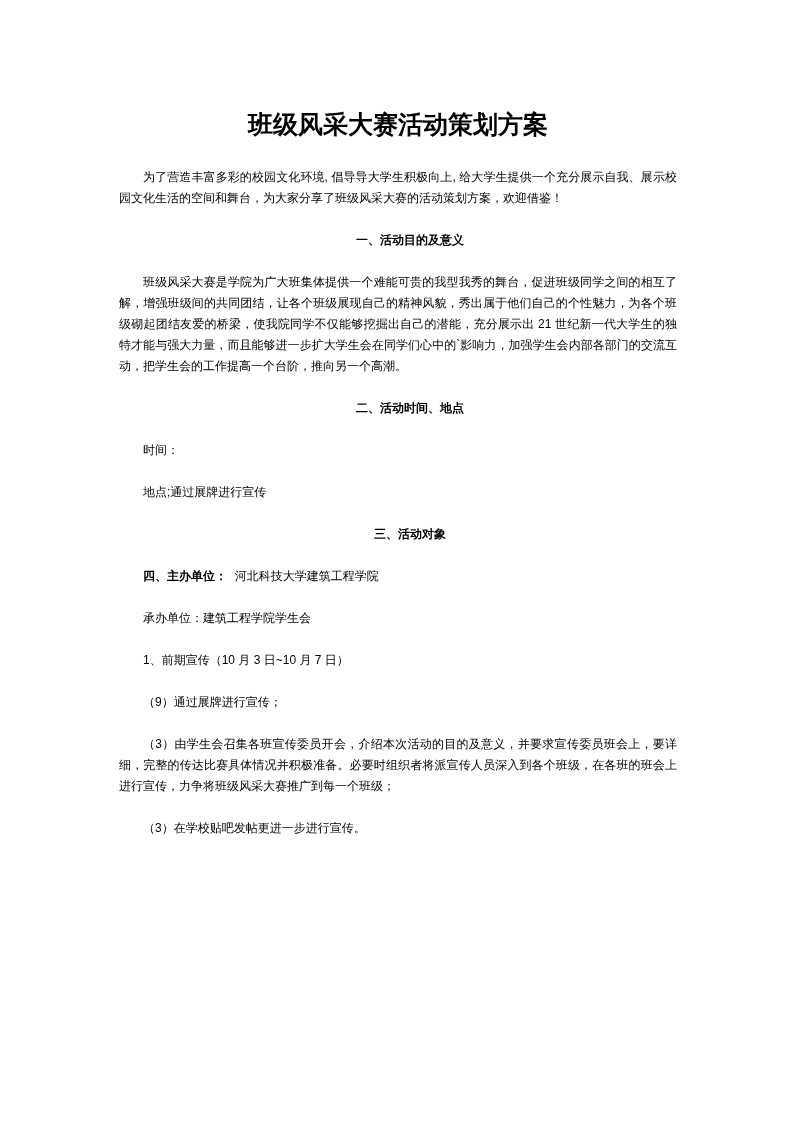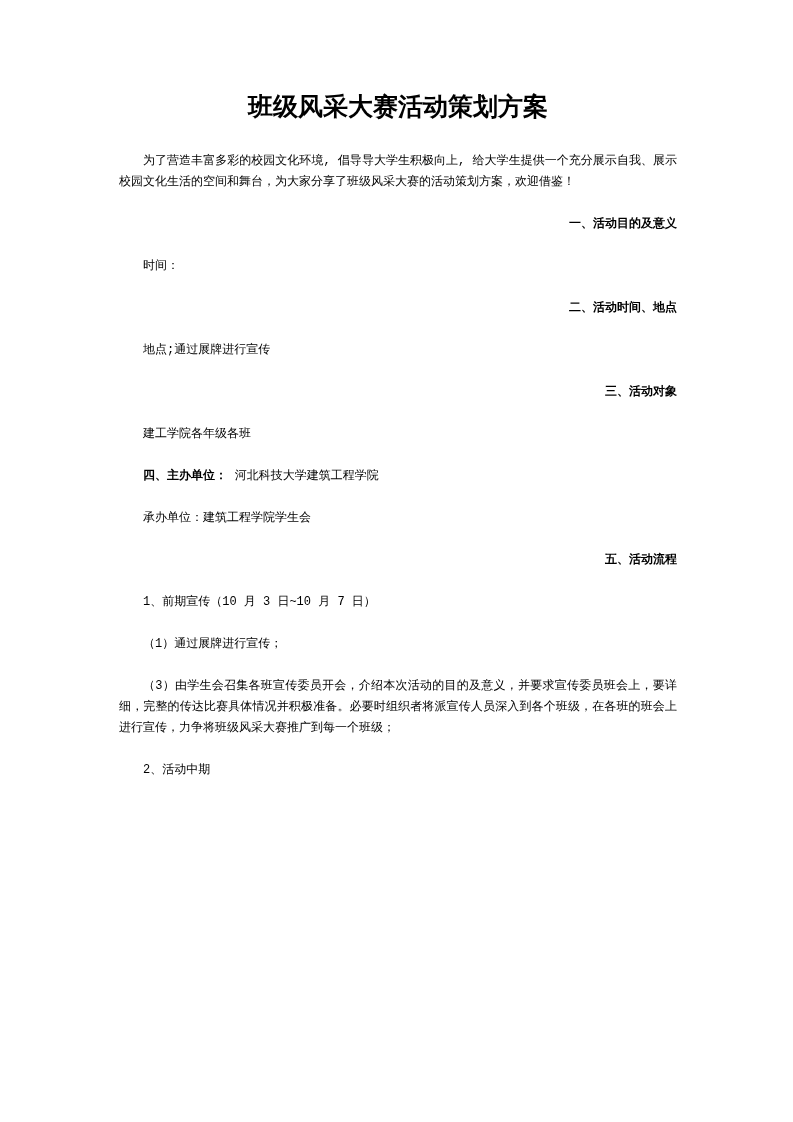--- a/index.html
+++ b/index.html
@@ -4,45 +4,45 @@
 <style>
   html, body {
     margin: 0;
     padding: 0;
     background: #ffffff;
   }
   .page {
     position: relative;
     width: 793px;
     height: 844px;
-    margin: 0 auto;
+    margin: 16px auto;
     background: #ffffff;
     box-sizing: border-box;
     padding: 92px 116px 0 119px;
-    font-family: Liberation Mono, monospace;
+    font-family: Liberation Sans, sans-serif;
     color: #000000;
     overflow: hidden;
   }
   .doc-title {
     font-size: 25px;
     font-weight: bold;
     text-align: center;
     line-height: 33px;
     margin: 0 0 26px 0;
   }
   .para {
     font-size: 12px;
     line-height: 21px;
     margin: 0 0 21px 0;
     text-indent: 2em;
     text-align: justify;
   }
   .para.heading {
     font-weight: bold;
-    text-align: right;
+    text-align: center;
   }
   .para.single {
     text-align: left;
   }
   .bold-label {
     font-weight: bold;
   }
   .org-name {
     margin-left: 0.65em;
   }
@@ -50,34 +50,34 @@
 </head>
 <body>
 
 <div class="page">
 
   <div class="doc-title">班级风采大赛活动策划方案</div>
 
   <p class="para">为了营造丰富多彩的校园文化环境, 倡导导大学生积极向上, 给大学生提供一个充分展示自我、展示校园文化生活的空间和舞台，为大家分享了班级风采大赛的活动策划方案，欢迎借鉴！</p>
 
   <p class="para heading">一、活动目的及意义</p>
+  <p class="para">班级风采大赛是学院为广大班集体提供一个难能可贵的我型我秀的舞台，促进班级同学之间的相互了解，增强班级间的共同团结，让各个班级展现自己的精神风貌，秀出属于他们自己的个性魅力，为各个班级砌起团结友爱的桥梁，使我院同学不仅能够挖掘出自己的潜能，充分展示出 21 世纪新一代大学生的独特才能与强大力量，而且能够进一步扩大学生会在同学们心中的`影响力，加强学生会内部各部门的交流互动，把学生会的工作提高一个台阶，推向另一个高潮。</p>
 
+  <p class="para heading">二、活动时间、地点</p>
   <p class="para single">时间：</p>
-  <p class="para heading">二、活动时间、地点</p>
   <p class="para single">地点;通过展牌进行宣传</p>
 
   <p class="para heading">三、活动对象</p>
-  <p class="para single">建工学院各年级各班</p>
 
   <p class="para single">
     <span class="bold-label">四、主办单位：</span><span class="org-name">河北科技大学建筑工程学院</span>
   </p>
   <p class="para single">承办单位：建筑工程学院学生会</p>
 
-  <p class="para heading">五、活动流程</p>
 
   <p class="para single">1、前期宣传（10 月 3 日~10 月 7 日）</p>
-  <p class="para single">（1）通过展牌进行宣传；</p>
+  <p class="para single">（9）通过展牌进行宣传；</p>
   <p class="para">（3）由学生会召集各班宣传委员开会，介绍本次活动的目的及意义，并要求宣传委员班会上，要详细，完整的传达比赛具体情况并积极准备。必要时组织者将派宣传人员深入到各个班级，在各班的班会上进行宣传，力争将班级风采大赛推广到每一个班级；</p>
+  <p class="para single">（3）在学校贴吧发帖更进一步进行宣传。</p>
 
   <p class="para single">2、活动中期</p>
 
 </div>
 
 </body></html>

